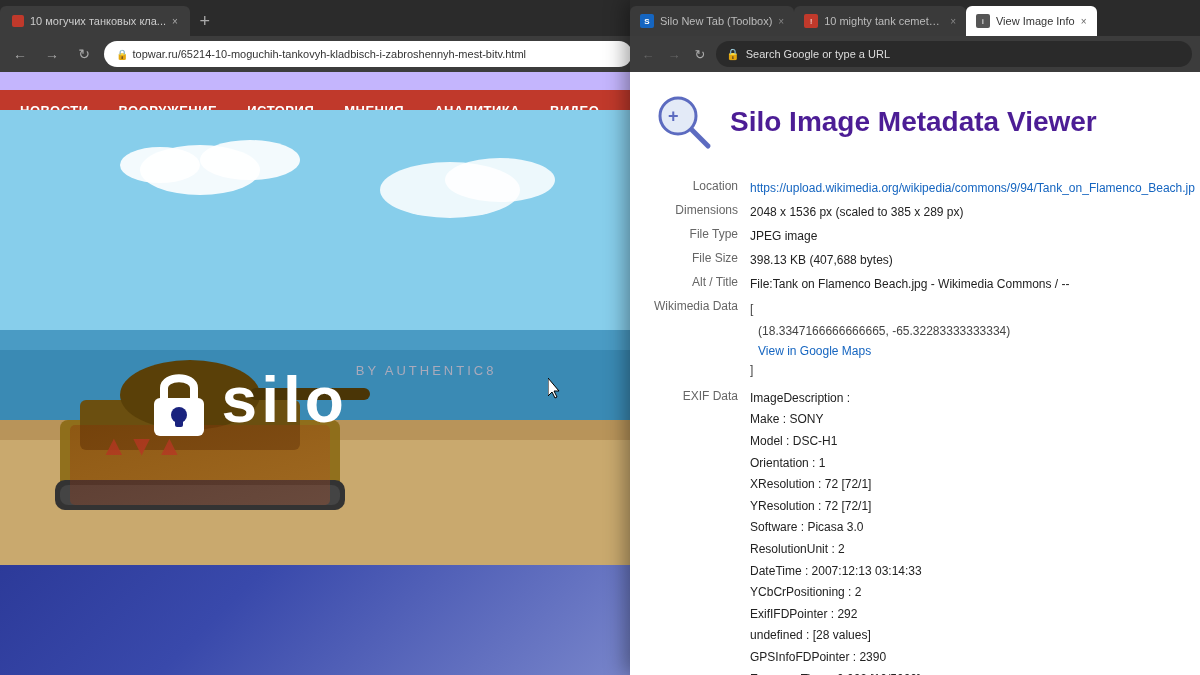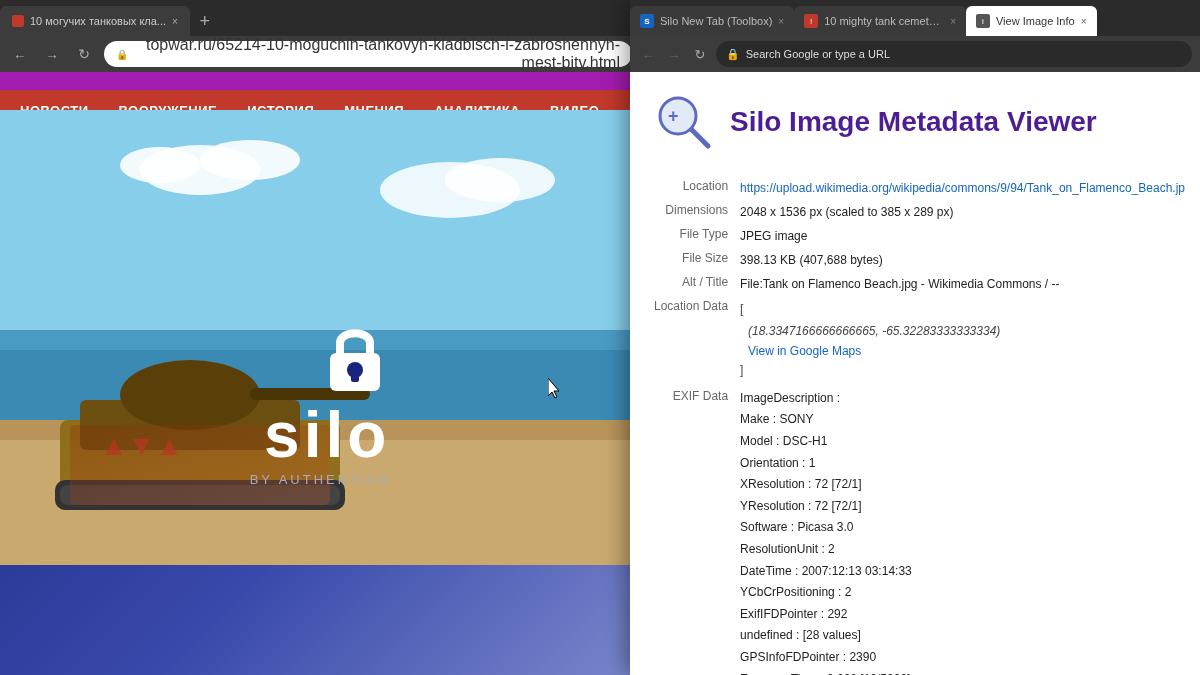--- a/index.html
+++ b/index.html
@@ -9,21 +9,21 @@
     .background-site {
       position: absolute;
       top: 0; left: 0;
       width: 640px; height: 675px;
       background: #fff;
       overflow: hidden;
     }
 
     .bg-browser-bar {
       height: 90px;
-      background: #a21caf;
+      background: #c4b5fd;
     }
 
     .bg-tabs {
       display: flex;
       height: 36px;
       background: #2b2b2b;
       align-items: flex-end;
     }
 
     .bg-tab {
@@ -115,22 +115,22 @@
       height: 565px;
       background: linear-gradient(135deg, #1a237e 0%, #283593 30%, #3949ab 60%, #7986cb 100%);
       display: flex;
       flex-direction: column;
       align-items: center;
       justify-content: center;
     }
 
     .silo-logo {
       display: flex;
-      flex-direction: column;
-      align-items: flex-end;
+      align-items: flex-start;
+      gap: 8px;
     }
 
     .silo-logo-text {
       color: #fff;
       font-size: 64px;
       font-weight: bold;
       letter-spacing: 4px;
     }
 
     .silo-by-text {
@@ -388,21 +388,21 @@
         <span class="bg-tab-close">×</span>
       </div>
       <div style="width:30px;height:30px;display:flex;align-items:center;justify-content:center;color:#aaa;font-size:18px;cursor:pointer;">+</div>
     </div>
     <div class="bg-address-bar">
       <span class="bg-nav-btn">←</span>
       <span class="bg-nav-btn">→</span>
       <span class="bg-nav-btn">↻</span>
       <div class="bg-url-bar">
         <span style="font-size:10px;color:#888;margin-right:4px;">🔒</span>
-        <span style="font-size:16px;color:#333;text-align:right;">topwar.ru/65214-10-moguchih-tankovyh-kladbisch-i-zabroshennyh-mest-bitv.html</span>
+        <span style="font-size:11px;color:#333;text-align:right;">topwar.ru/65214-10-moguchih-tankovyh-kladbisch-i-zabroshennyh-mest-bitv.html</span>
       </div>
     </div>
   </div>
 
   <div class="bg-nav-content">
     <span class="bg-nav-item">НОВОСТИ</span>
     <span class="bg-nav-item">ВООРУЖЕНИЕ</span>
     <span class="bg-nav-item">ИСТОРИЯ</span>
     <span class="bg-nav-item">МНЕНИЯ</span>
     <span class="bg-nav-item">АНАЛИТИКА</span>
@@ -541,24 +541,24 @@
       </tr>
       <tr>
         <td class="label">File Size</td>
         <td class="value">398.13 KB (407,688 bytes)</td>
       </tr>
       <tr>
         <td class="label">Alt / Title</td>
         <td class="value">File:Tank on Flamenco Beach.jpg - Wikimedia Commons / --</td>
       </tr>
       <tr>
-        <td class="label">Location Data</td>
+        <td class="label">Wikimedia Data</td>
         <td class="value">
           <div class="location-bracket">[</div>
-          <div class="location-bracket" style="padding-left:8px;font-style:italic;">(18.3347166666666665, -65.32283333333334)</div>
+          <div class="location-bracket" style="padding-left:8px;">(18.3347166666666665, -65.32283333333334)</div>
           <div style="padding-left:8px;">
             <a href="#" class="maps-link">View in Google Maps</a>
           </div>
           <div class="location-bracket">]</div>
         </td>
       </tr>
       <tr>
         <td class="label" style="padding-top:4px;">EXIF Data</td>
         <td class="value">
           <div class="exif-block" id="exif-container">

